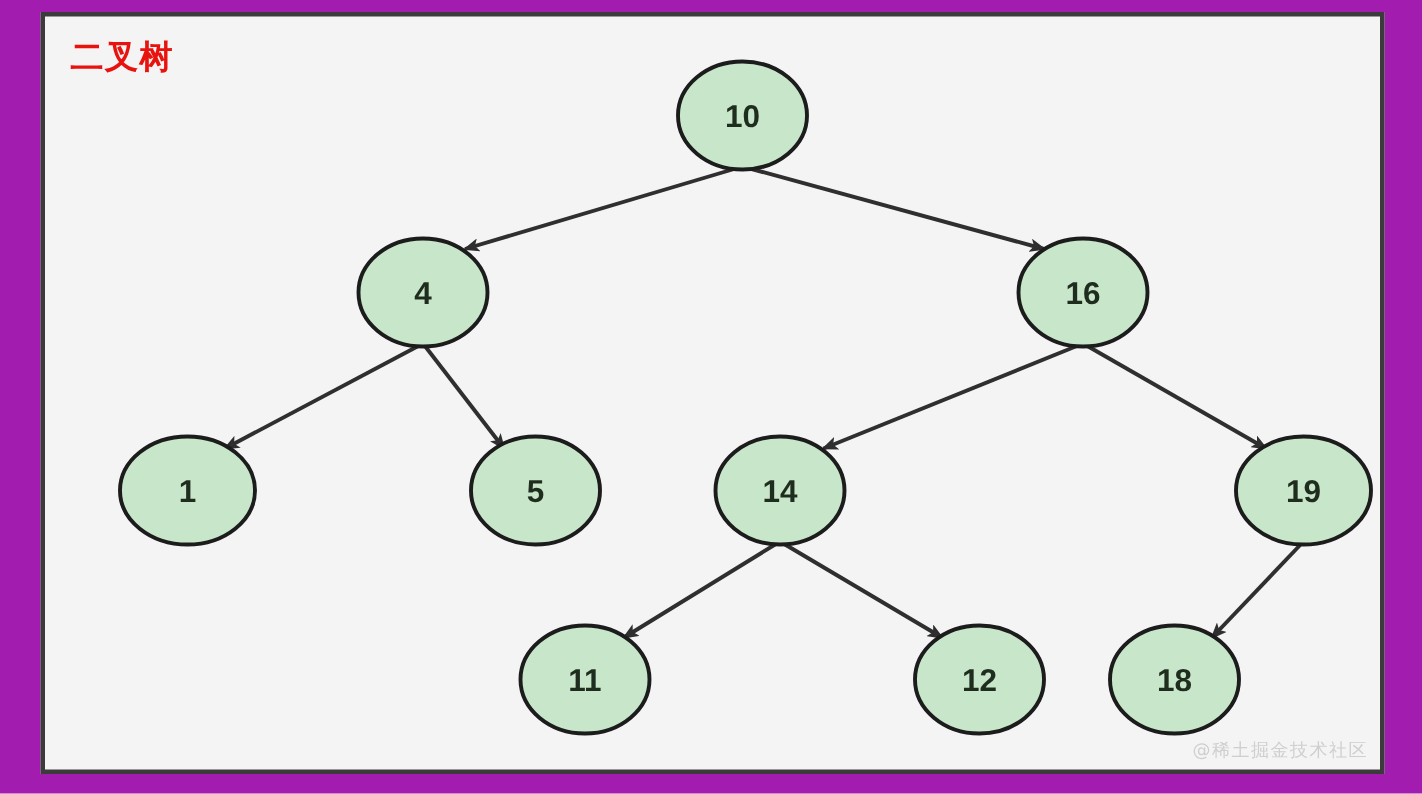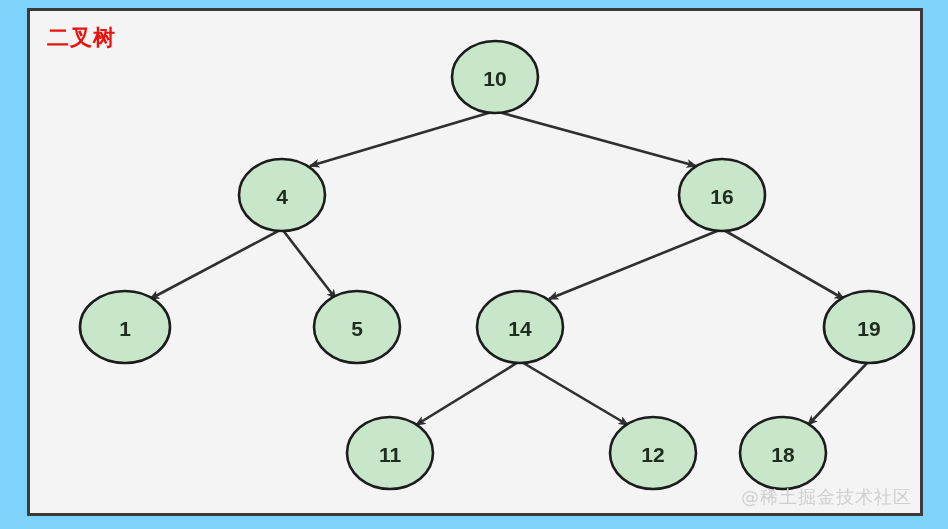--- a/index.html
+++ b/index.html
@@ -10,21 +10,21 @@
   body {
     width: 948px;
     height: 529px;
     font-family: "Liberation Sans", "DejaVu Sans", sans-serif;
     overflow: hidden;
   }
   #canvas {
     position: relative;
     width: 948px;
     height: 529px;
-    background: #7dd3fc;
+    background: #a21caf;
   }
   #frame {
     position: absolute;
     left: 27px;
     top: 8px;
     width: 896px;
     height: 508px;
     background: #f4f4f4;
     border: 3px solid #3b3b3b;
     box-sizing: border-box;
@@ -63,21 +63,21 @@
     font-family: "Liberation Sans", "DejaVu Sans", sans-serif;
     font-size: 21px;
     font-weight: bold;
     text-anchor: middle;
     dominant-baseline: central;
   }
   #watermark {
     position: absolute;
     right: 8px;
     bottom: 4px;
-    font-size: 18px;
+    font-size: 12px;
     color: #cfcfcf;
     white-space: nowrap;
     letter-spacing: 1px;
     font-family: "DejaVu Sans", "Liberation Sans", sans-serif;
   }
 </style>
 </head>
 <body>
 
 <div id="canvas">

